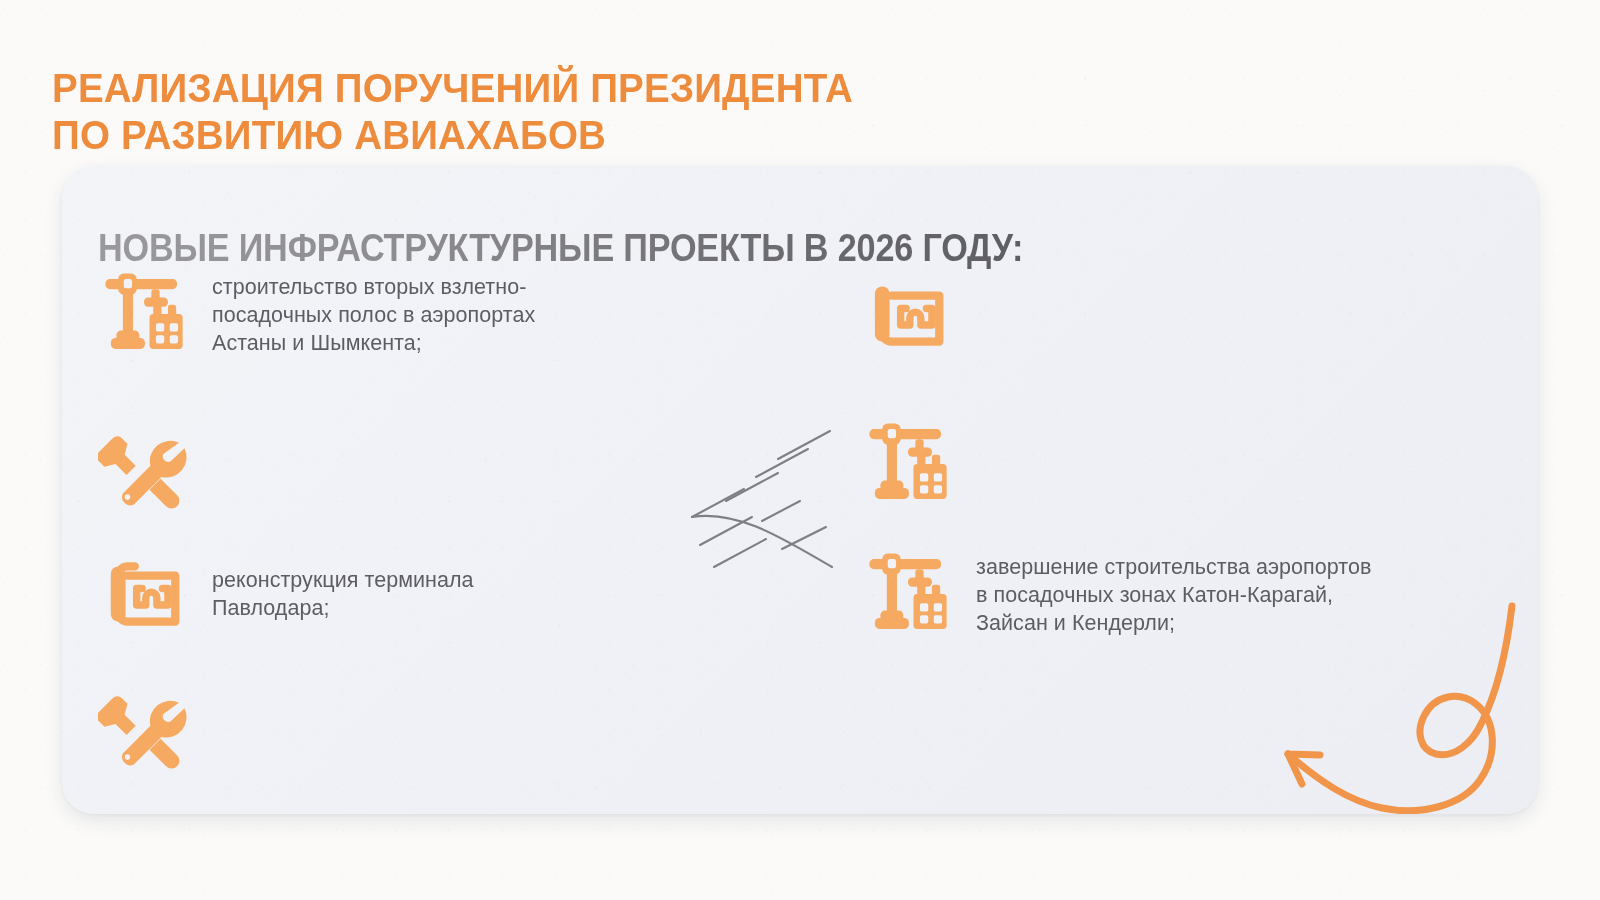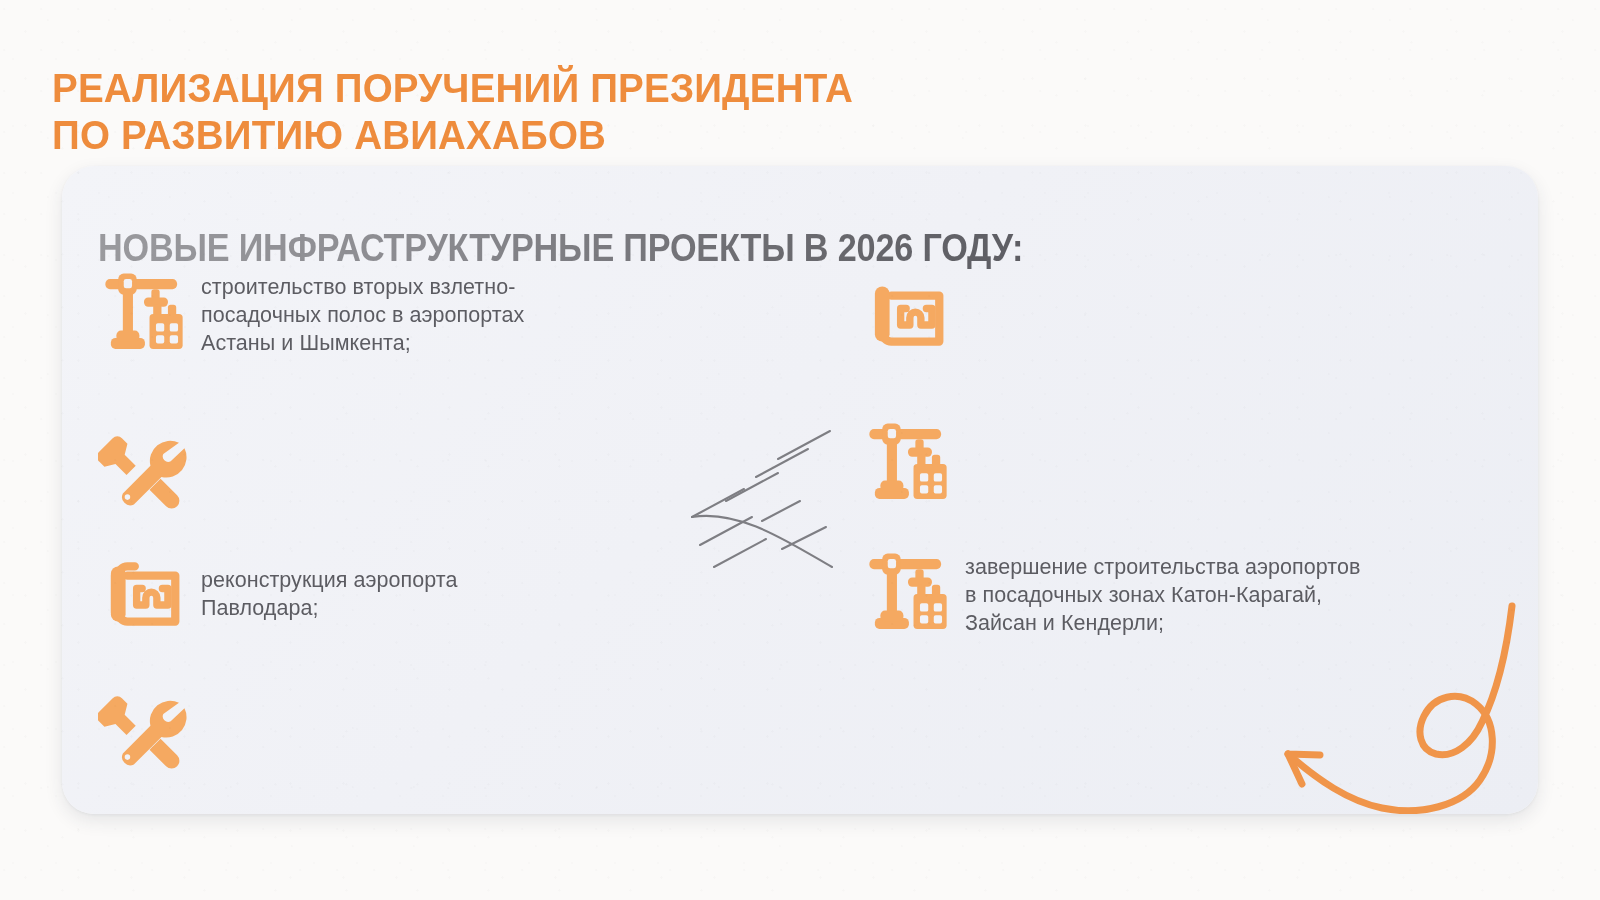--- a/index.html
+++ b/index.html
@@ -86,21 +86,21 @@
     top: 102px;
     width: 610px;
   }
   .col-left  { left: 36px; }
   .col-right { left: 800px; }
 
   .item {
     position: absolute;
     display: flex;
     align-items: flex-start;
-    gap: 11px;
+    gap: 22px;
     width: 100%;
   }
   .item .icon {
     flex: 0 0 auto;
     width: 92px;
     height: 92px;
     display: block;
   }
   .item .txt {
     color: #5c5c62;
@@ -205,21 +205,21 @@
         </g>
         <g fill="#f5a961">
           <path d="M12 22 h16 v56 h-16 a0 0 0 0 1 0 0 Z" opacity="0"></path>
           <path d="M24 20 a10 10 0 0 0-10 10 v40 a10 10 0 0 0 10 10 h6 a10 10 0 0 1-8-10 V30 a10 10 0 0 1 8-10 Z"></path>
           <rect x="14" y="20" width="16" height="60" rx="8"></rect>
         </g>
         <g fill="none" stroke="#f5a961" stroke-width="8" stroke-linecap="round" stroke-linejoin="round">
           <path d="M42 44 h6 M70 44 h6 M42 44 v18 M76 44 v18 M42 62 h10 v-8 a6 6 0 0 1 12 0 v8 h12"></path>
         </g>
       </svg>
-      <div class="txt">реконструкция аэропорта
+      <div class="txt">реконструкция терминала
 Павлодара;</div>
     </div>
 
     <div class="item one-line" style="top:410px">
       <svg class="icon" viewBox="0 0 100 100">
         <g fill="#f5a961">
           <path d="M88 27 a22 22 0 0 0-31 25 L27 82 a9 9 0 0 0 12 12 l30-30 a22 22 0 0 0 25-31 L79 47 a6 6 0 0 1-8-8 Z"></path>
           <circle cx="32" cy="86" r="3" fill="#f1f2f7"></circle>
           <path d="M14 20 a7 7 0 0 1 10 0 l6 6 -3 12 12 12 -10 10 -12-12 -12 3 -6-6 a7 7 0 0 1 0-10 Z" transform="translate(2,2)"></path>
           <path d="M68 66 l18 18 a8 8 0 0 1-12 12 L56 78 Z"></path>

